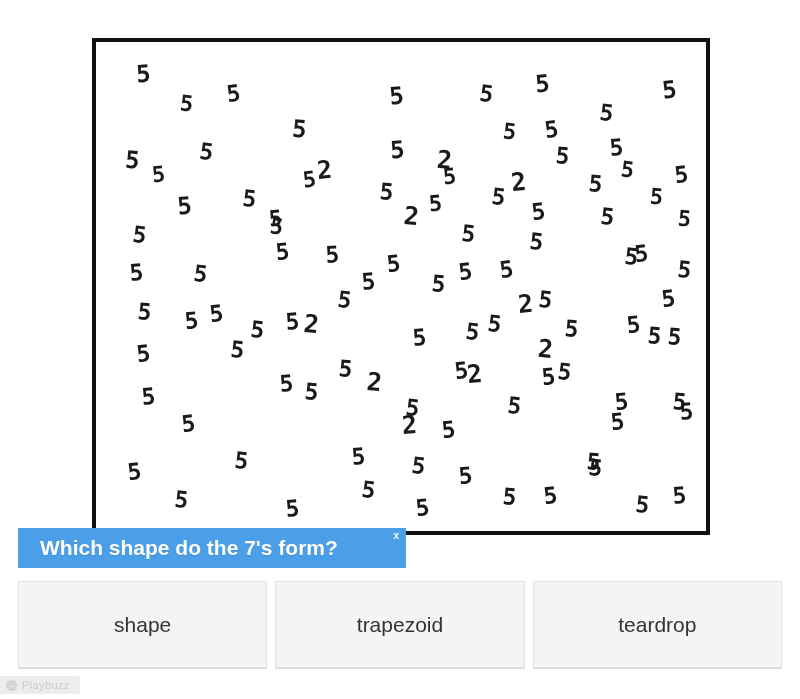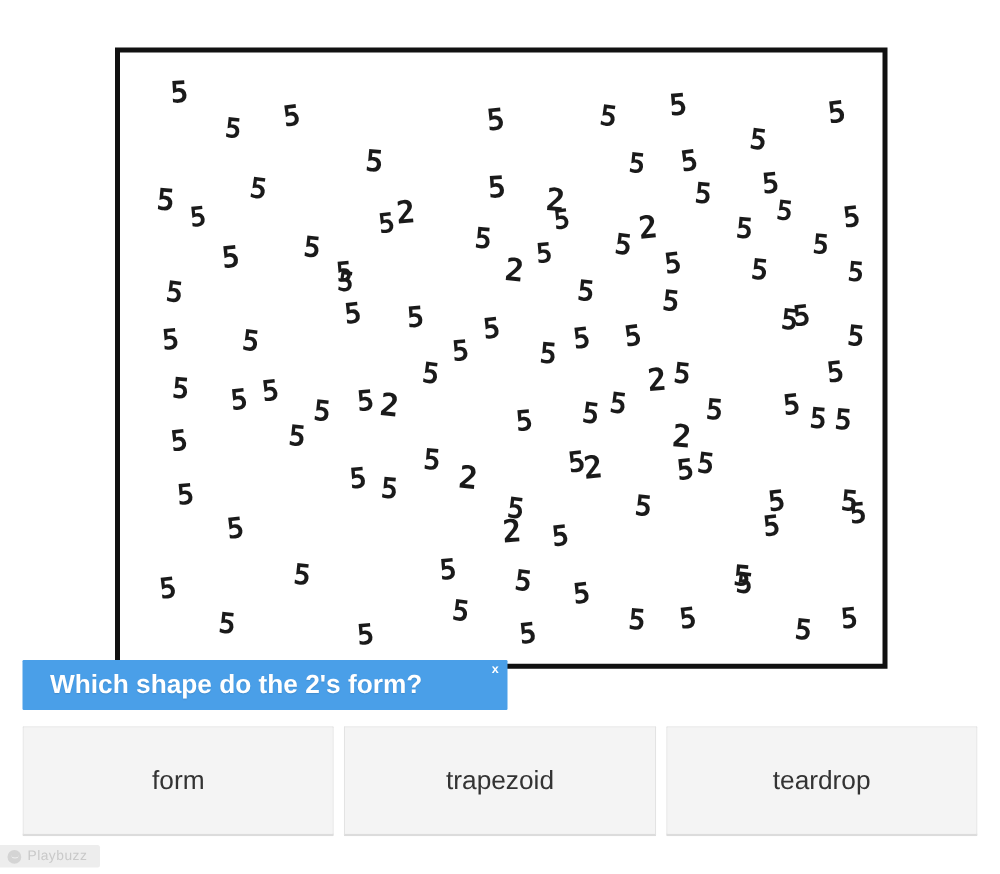--- a/index.html
+++ b/index.html
@@ -247,27 +247,27 @@
       <span class="digit" style="left: 452px; top: 335px; font-size: 23px; transform: translate(-50%, -50%) rotate(-6deg);">5</span>
       <span class="digit" style="left: 398px; top: 282px; font-size: 23px; transform: translate(-50%, -50%) rotate(7deg);">5</span>
       <span class="digit" style="left: 272px; top: 240px; font-size: 23px; transform: translate(-50%, -50%) rotate(-5deg);">5</span>
       <span class="digit" style="left: 372px; top: 192px; font-size: 23px; transform: translate(-50%, -50%) rotate(6deg);">5</span>
       <span class="digit" style="left: 442px; top: 170px; font-size: 23px; transform: translate(-50%, -50%) rotate(-7deg);">5</span>
       <span class="digit" style="left: 499px; top: 142px; font-size: 23px; transform: translate(-50%, -50%) rotate(5deg);">5</span>
     </div>
 </div>
 
 <div id="question-banner">
-  <span id="question-text">Which shape do the 2's form?</span>
+  <span id="question-text">Which shape do the 7's form?</span>
   <span id="banner-close">x</span>
 </div>
 
 <div id="answers-row">
   <div class="answer-button">
-    <span class="answer-label">form</span>
+    <span class="answer-label">shape</span>
   </div>
   <div class="answer-button">
     <span class="answer-label">trapezoid</span>
   </div>
   <div class="answer-button">
     <span class="answer-label">teardrop</span>
   </div>
 </div>
 
 <div id="watermark">

